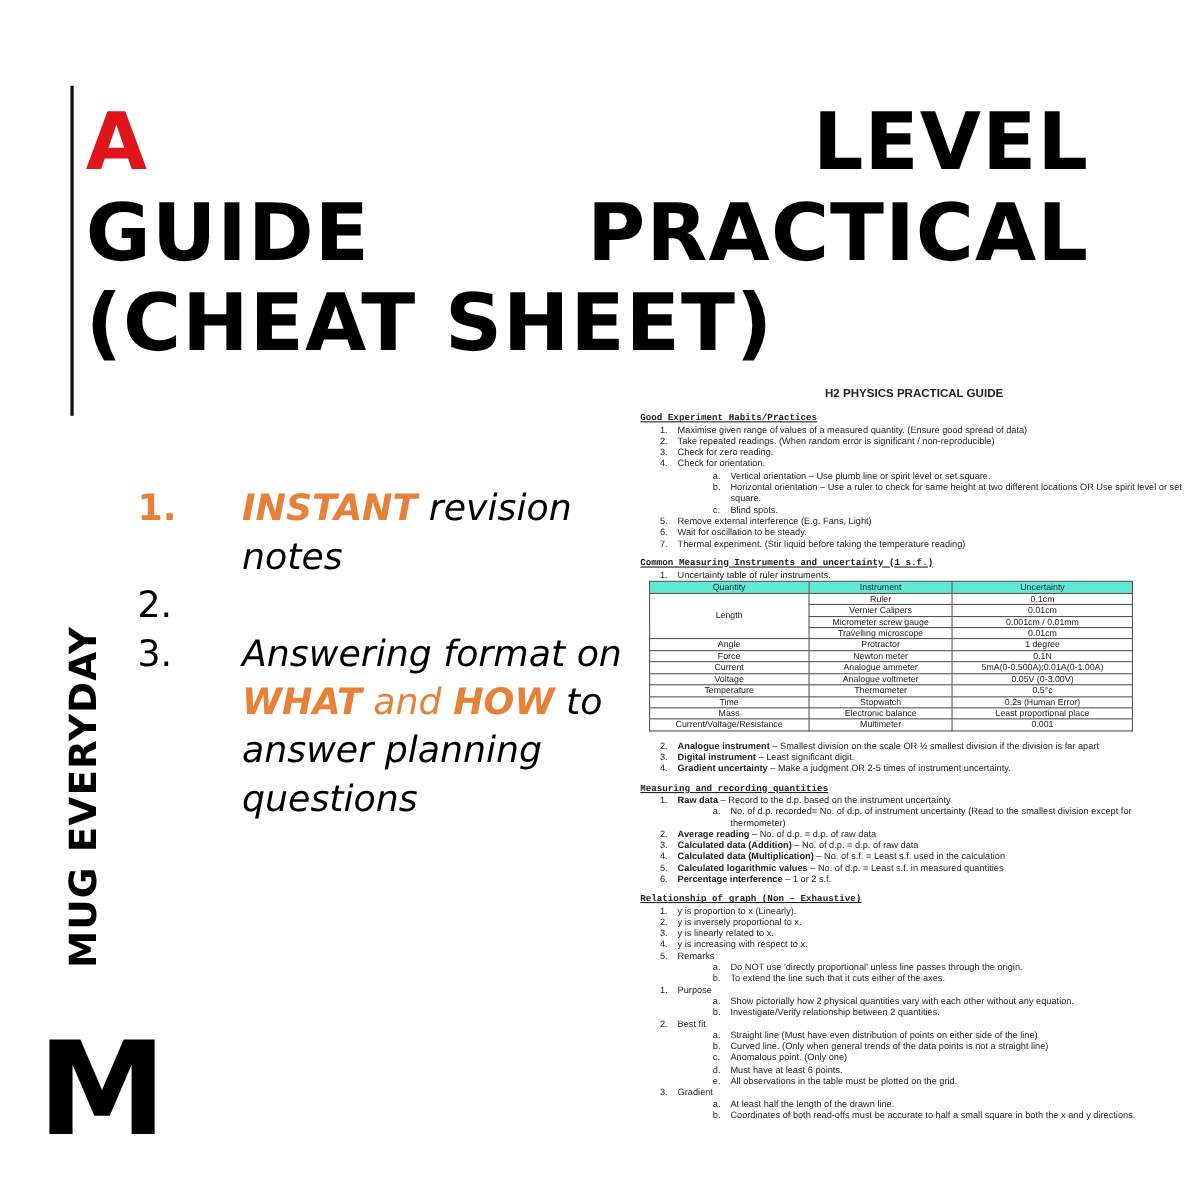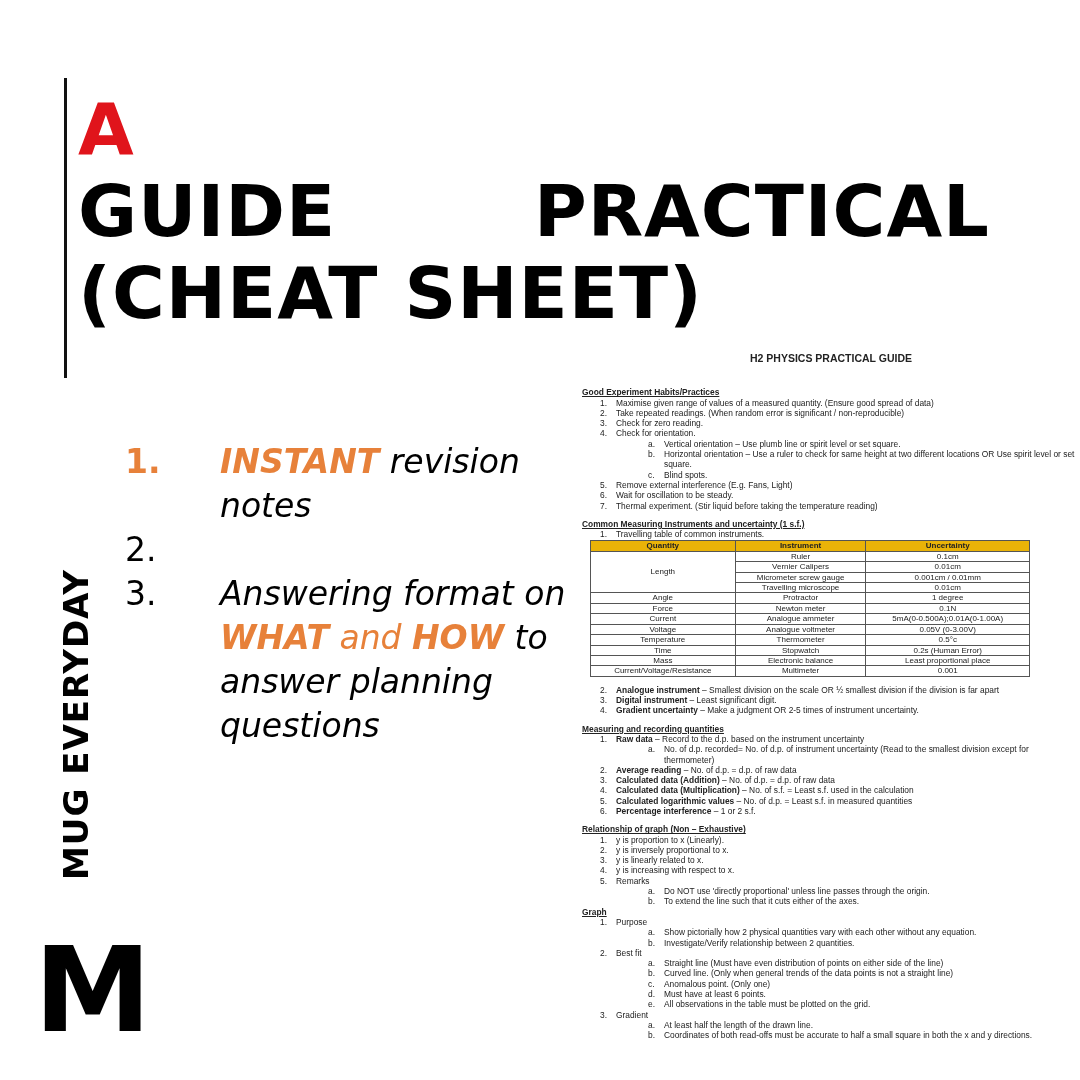--- a/index.html
+++ b/index.html
@@ -16,40 +16,41 @@
   .logo-m { position:absolute; left:34px; top:935px; font-weight:bold; font-size:118px; line-height:110px; }
 
   .points { position:absolute; left:125px; top:440px; width:460px; font-family:"DejaVu Sans", sans-serif; font-size:33px; line-height:44px; }
   .pt { display:flex; }
   .pt-num { width:95px; flex:none; }
   .pt-body { flex:1;font-style:italic; }
   .orange { color:#e7813a; }
   .bold { font-weight:bold; }
 
   .doc { position:absolute; left:582px; top:348px; width:498px; height:732px; overflow:hidden; font-family:"Liberation Sans", sans-serif; font-size:8.4px; line-height:10.3px; color:#222; }
-  .doc-title { text-align:center; font-weight:bold; font-size:10.5px; margin:5px 0 24px 0; }
-  .sec { font-weight:bold; text-decoration:underline; margin-top:0; }
+  .doc-title { text-align:center; font-weight:bold; font-size:10.5px; margin:5px 0 12px 0; }
+  .sec { font-weight:bold; text-decoration:underline; margin-top:0;font-family:Liberation Mono, monospace; }
   .li { display:flex; padding-left:18px; }
   .li .n { width:16px; flex:none; }
   .li2 { display:flex; padding-left:66px; }
   .li2 .n { width:16px; flex:none; }
   .gap { height:8px; }
 
   table.unc { border-collapse:collapse; width:440px; margin:1px 0 0 8px; font-size:8px; line-height:9.4px; }
   table.unc th, table.unc td { border:1px solid #555; text-align:center; padding:0 2px; }
-  table.unc th { background:#eab308; font-weight:bold; }
+  table.unc th { background:#5eead4; font-weight:normal; }
 </style>
 </head>
 <body>
 
 <div class="vline"></div>
 
 <div class="title">
   <div class="title-row">
     <span class="red">A</span>
+    <span>LEVEL</span>
   </div>
   <div class="title-row">
     <span>GUIDE</span>
     <span>PRACTICAL</span>
   </div>
   <div class="title-row">
     <span>(CHEAT SHEET)</span>
   </div>
 </div>
 
@@ -116,21 +117,21 @@
     </div>
   <div class="li">
       <span class="n">7.</span>
       <span>Thermal experiment. (Stir liquid before taking the temperature reading)</span>
     </div>
   <div class="gap"></div>
 
   <div class="sec">Common Measuring Instruments and uncertainty (1 s.f.)</div>
   <div class="li">
       <span class="n">1.</span>
-      <span>Travelling table of common instruments.</span>
+      <span>Uncertainty table of ruler instruments.</span>
     </div>
   <table class="unc">
     <tbody>
         <tr>
       <th>Quantity</th>
       <th>Instrument</th>
       <th>Uncertainty</th>
     </tr>
     <tr>
           <td rowspan="4">Length</td>
@@ -260,21 +261,20 @@
     </div>
   <div class="li2">
       <span class="n">a.</span>
       <span>Do NOT use 'directly proportional' unless line passes through the origin.</span>
     </div>
   <div class="li2">
       <span class="n">b.</span>
       <span>To extend the line such that it cuts either of the axes.</span>
     </div>
 
-  <div class="sec">Graph</div>
   <div class="li">
       <span class="n">1.</span>
       <span>Purpose</span>
     </div>
   <div class="li2">
       <span class="n">a.</span>
       <span>Show pictorially how 2 physical quantities vary with each other without any equation.</span>
     </div>
   <div class="li2">
       <span class="n">b.</span>

